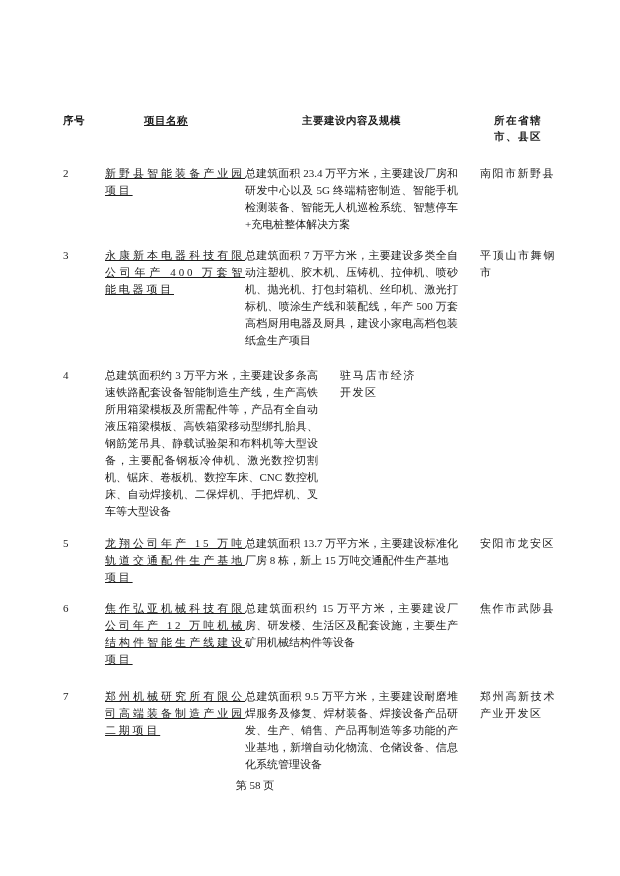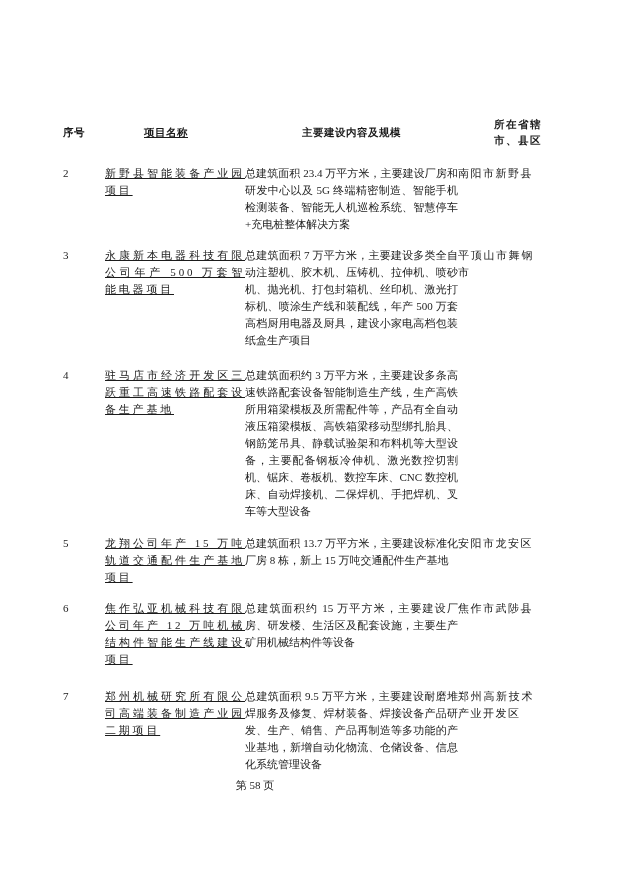--- a/index.html
+++ b/index.html
@@ -23,41 +23,41 @@
     width: 495px;
   }
   
   .thead {
     position: absolute;
     top: 0;
     left: 0;
     width: 495px;
     min-height: 40px;
     display: flex;
-    align-items: center;
+    align-items: flex-start;
     font-family: "Liberation Sans", sans-serif;
     font-weight: bold;
     font-size: 10.5px;
     line-height: 16px;
     letter-spacing: 0.5px;
   }
   
   .row {
     position: absolute;
     left: 0;
     width: 495px;
     display: flex;
     align-items: flex-start;
     font-size: 11px;
     line-height: 17px;
   }
   .c-no     { flex: 0 0 42px;  width: 42px; }
   .c-name   { flex: 0 0 140px; width: 140px; text-align: justify; text-justify: inter-character; letter-spacing: 2.8px; text-decoration: underline; }
   .c-content{ flex: 0 0 213px; width: 213px; text-align: justify; text-justify: inter-character; }
-  .c-loc    { flex: 0 0 76px;  width: 76px; text-align: justify; text-justify: inter-character; letter-spacing: 1.5px; }
+  .c-loc    { flex: 0 0 76px;  width: 76px; margin-left: 22px; text-align: justify; text-justify: inter-character; letter-spacing: 1.5px; }
 
   .thead .c-name    { text-align: center; letter-spacing: 0.5px; padding-right: 18px; box-sizing: border-box; }
   .thead .c-content { text-align: center; }
   .thead .c-loc     { flex: 0 0 68px; width: 68px; margin-left: 26px; text-align: center; }
 
   
   .r0 { top: 53px; }
   .r1 { top: 135px; }
   .r2 { top: 255px; }
   .r3 { top: 423px; }
@@ -90,28 +90,28 @@
 
     <div>
         <div class="row r0">
     <div class="c-no">2</div>
     <div class="c-name">新野县智能装备产业园项目</div>
     <div class="c-content">总建筑面积 23.4 万平方米，主要建设厂房和研发中心以及 5G 终端精密制造、智能手机检测装备、智能无人机巡检系统、智慧停车+充电桩整体解决方案</div>
     <div class="c-loc">南阳市新野县</div>
   </div>
         <div class="row r1">
     <div class="c-no">3</div>
-    <div class="c-name">永康新本电器科技有限公司年产 500 万套智能电器项目</div>
+    <div class="c-name">永康新本电器科技有限公司年产 400 万套智能电器项目</div>
     <div class="c-content">总建筑面积 7 万平方米，主要建设多类全自动注塑机、胶木机、压铸机、拉伸机、喷砂机、抛光机、打包封箱机、丝印机、激光打标机、喷涂生产线和装配线，年产 500 万套高档厨用电器及厨具，建设小家电高档包装纸盒生产项目</div>
     <div class="c-loc">平顶山市舞钢市</div>
   </div>
         <div class="row r2">
     <div class="c-no">4</div>
-    <div class="c-name">驻马店市经济开发区三跃重工高速铁路配套设备生产基地</div>
     <div class="c-content">总建筑面积约 3 万平方米，主要建设多条高速铁路配套设备智能制造生产线，生产高铁所用箱梁模板及所需配件等，产品有全自动液压箱梁模板、高铁箱梁移动型绑扎胎具、钢筋笼吊具、静载试验架和布料机等大型设备，主要配备钢板冷伸机、激光数控切割机、锯床、卷板机、数控车床、CNC 数控机床、自动焊接机、二保焊机、手把焊机、叉车等大型设备</div>
+    <div class="c-loc">驻马店市经济开发区</div>
   </div>
         <div class="row r3">
     <div class="c-no">5</div>
     <div class="c-name">龙翔公司年产 15 万吨轨道交通配件生产基地项目</div>
     <div class="c-content">总建筑面积 13.7 万平方米，主要建设标准化厂房 8 栋，新上 15 万吨交通配件生产基地</div>
     <div class="c-loc">安阳市龙安区</div>
   </div>
         <div class="row r4">
     <div class="c-no">6</div>
     <div class="c-name">焦作弘亚机械科技有限公司年产 12 万吨机械结构件智能生产线建设项目</div>

